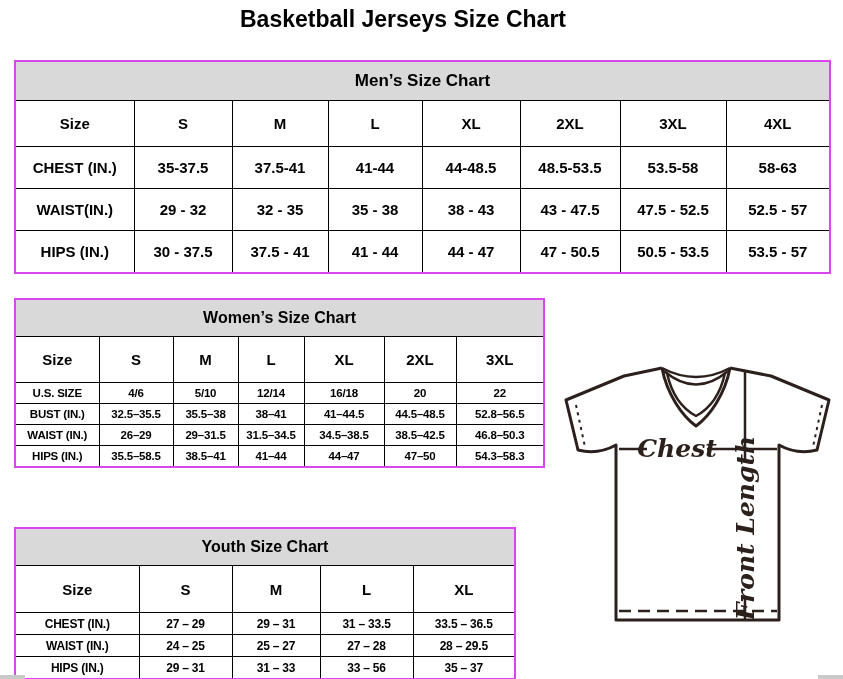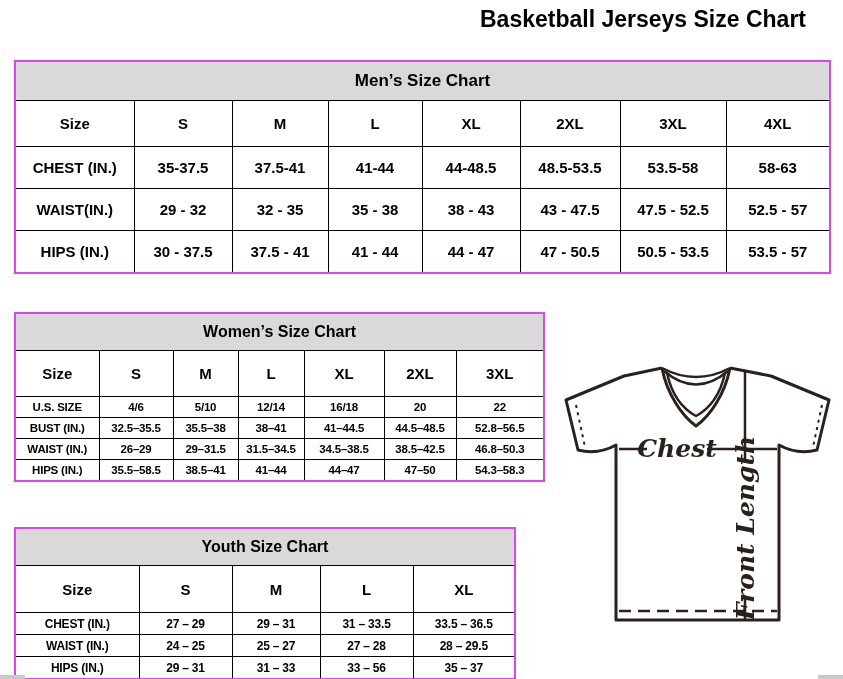--- a/index.html
+++ b/index.html
@@ -1,39 +1,39 @@
 <!DOCTYPE html>
 <html><head>
 <meta charset="utf-8">
 <style>
   html,body{margin:0;padding:0;}
   body{
     width:843px;height:679px;position:relative;background:#ffffff;
     font-family:"Liberation Sans",sans-serif;overflow:hidden;
   }
   .page-title{
-    position:absolute;top:6px;left:0;width:806px;text-align:right;
+    position:absolute;top:6px;left:0;width:806px;text-align:center;
     font-size:23px;font-weight:bold;color:#000;
   }
   table.size-table{
     position:absolute;border-collapse:collapse;table-layout:fixed;
     background:#fff;border:2px solid #d946ef;
   }
   table.size-table td{
     border:1.5px solid #000;text-align:center;vertical-align:middle;
     font-weight:bold;color:#000;padding:0;overflow:hidden;white-space:nowrap;
   }
   td.chart-title{background:#d9d9d9;font-size:17px;height:38px;}
   
   table.mens{left:14px;top:60px;width:815px;}
   table.mens td.chart-title{height:38px;}
   table.mens tr.size-row td{height:45px;font-size:15px;}
   table.mens tr.data-row td{height:41px;font-size:15px;}
   
-  table.womens{left:14px;top:312px;width:456px;}
+  table.womens{left:14px;top:298px;width:456px;}
   table.womens td.chart-title{font-size:16px;height:36px;}
   table.womens tr.size-row td{height:45px;font-size:15px;}
   table.womens tr.data-row td{height:20px;font-size:11.5px;letter-spacing:-0.2px;}
   
   table.youth{left:14px;top:493px;width:500px;margin-top:34px;}
   table.youth td.chart-title{font-size:16px;height:36px;}
   table.youth tr.size-row td{height:46px;font-size:15px;}
   table.youth tr.data-row td{height:21px;font-size:12px;letter-spacing:-0.2px;}
   
   .jersey-wrap{position:absolute;left:555px;top:360px;width:288px;height:319px;}

